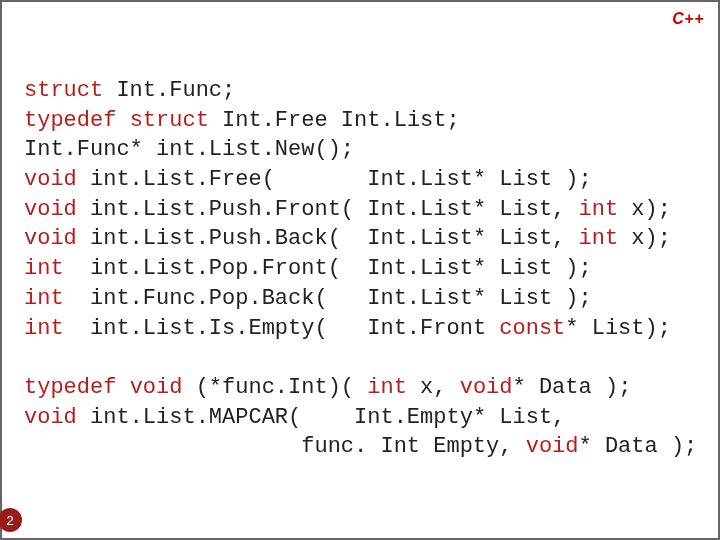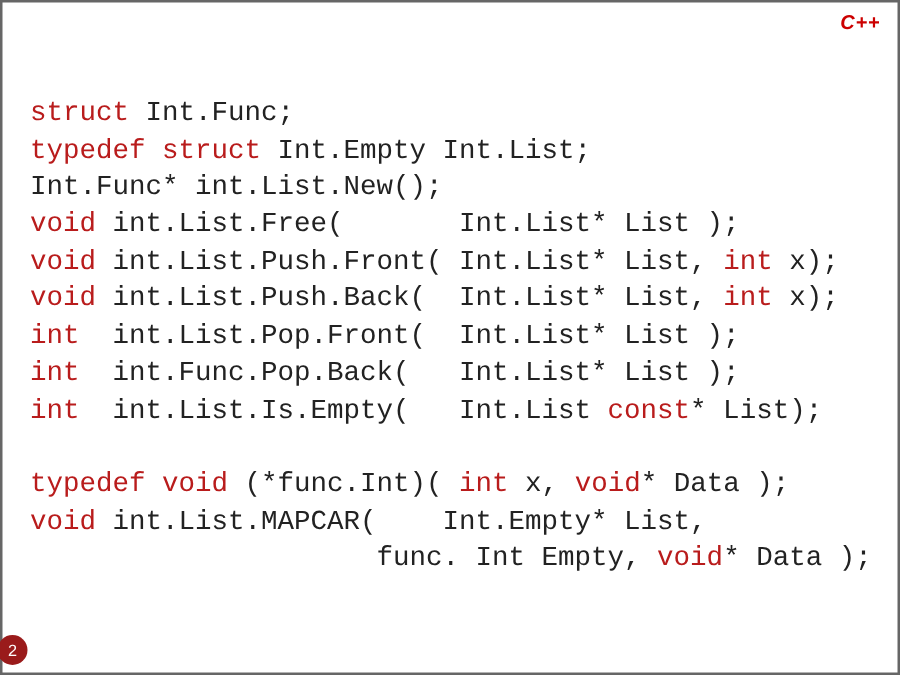--- a/index.html
+++ b/index.html
@@ -66,28 +66,28 @@
 </style>
 </head>
 <body>
 
 <div class="slide">
 
   <div class="lang-badge">C++</div>
 
 
   <div class="code"><span class="kw">struct</span><span> Int.Func;</span>
-<span class="kw">typedef</span><span> </span><span class="kw">struct</span><span> Int.Empty Int.List;</span>
+<span class="kw">typedef</span><span> </span><span class="kw">struct</span><span> Int.Free Int.List;</span>
 <span>Int.Func* int.List.New();</span>
 <span class="kw">void</span><span> int.List.Free(       Int.List* List );</span>
 <span class="kw">void</span><span> int.List.Push.Front( Int.List* List, </span><span class="kw">int</span><span> x);</span>
 <span class="kw">void</span><span> int.List.Push.Back(  Int.List* List, </span><span class="kw">int</span><span> x);</span>
 <span class="kw">int</span><span>  int.List.Pop.Front(  Int.List* List );</span>
 <span class="kw">int</span><span>  int.Func.Pop.Back(   Int.List* List );</span>
-<span class="kw">int</span><span>  int.List.Is.Empty(   Int.List </span><span class="kw">const</span><span>* List);</span>
+<span class="kw">int</span><span>  int.List.Is.Empty(   Int.Front </span><span class="kw">const</span><span>* List);</span>
 
 <span class="kw">typedef</span><span> </span><span class="kw">void</span><span> (*func.Int)( </span><span class="kw">int</span><span> x, </span><span class="kw">void</span><span>* Data );</span>
 <span class="kw">void</span><span> int.List.MAPCAR(    Int.Empty* List,</span>
 <span>                     func. Int Empty, </span><span class="kw">void</span><span>* Data );</span></div>
 
   <div class="pagenum">2</div>
 
 </div>
 
 </body></html>

